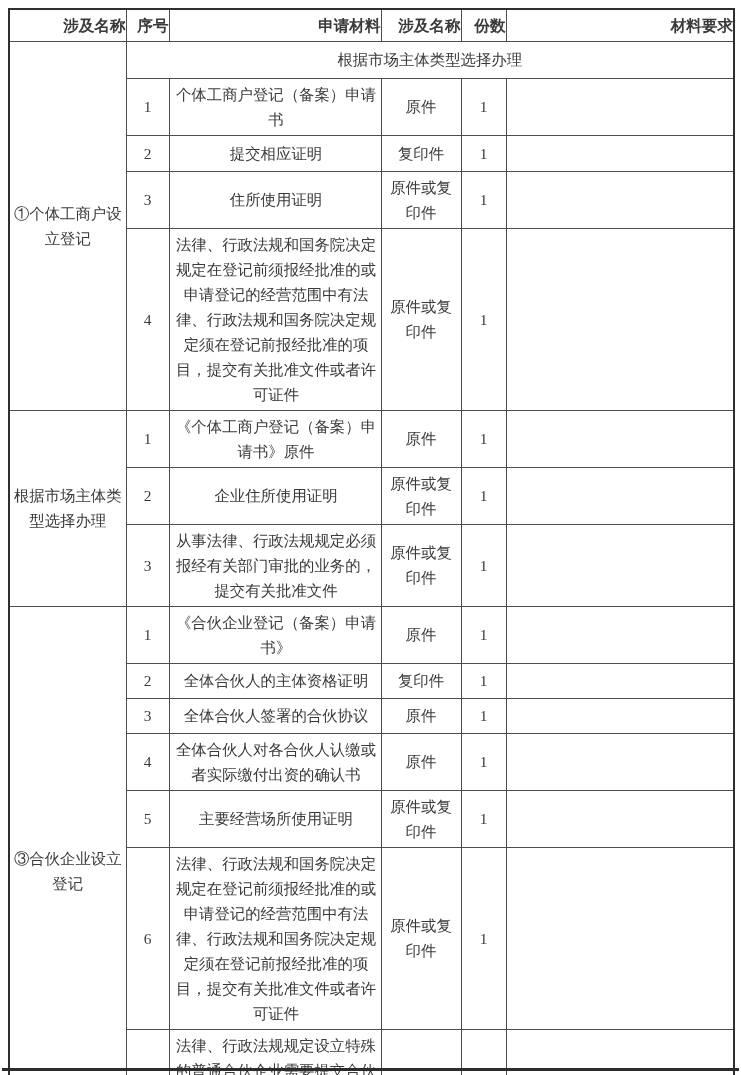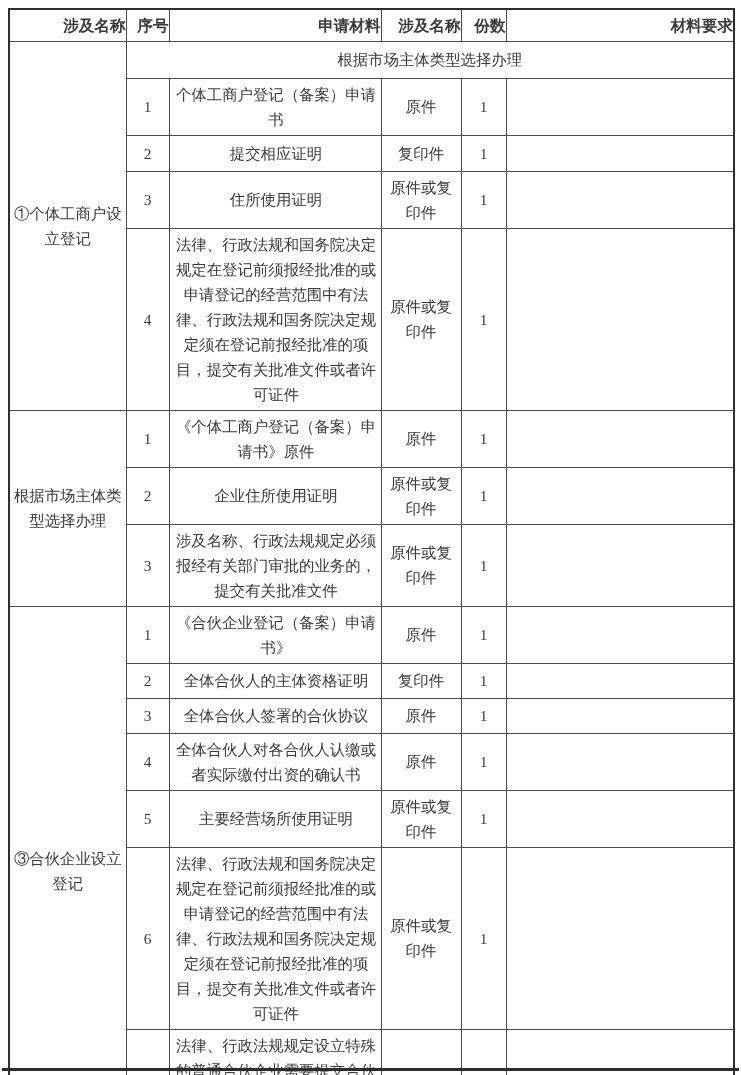--- a/index.html
+++ b/index.html
@@ -147,21 +147,21 @@
       </tr>
       <tr style="height:54px">
         <td class="cell-num">2</td>
         <td class="cell-mat">企业住所使用证明</td>
         <td class="cell-typ">原件或复印件</td>
         <td class="cell-cnt">1</td>
         <td class="cell-req"></td>
       </tr>
       <tr style="height:76px">
         <td class="cell-num">3</td>
-        <td class="cell-mat">涉及名称、行政法规规定必须报经有关部门审批的业务的，提交有关批准文件</td>
+        <td class="cell-mat">从事法律、行政法规规定必须报经有关部门审批的业务的，提交有关批准文件</td>
         <td class="cell-typ">原件或复印件</td>
         <td class="cell-cnt">1</td>
         <td class="cell-req"></td>
       </tr>
 
       <tr style="height:52px">
         <td class="cell-group" rowspan="7">③合伙企业设立登记</td>
         <td class="cell-num">1</td>
         <td class="cell-mat">《合伙企业登记（备案）申请书》</td>
         <td class="cell-typ">原件</td>

